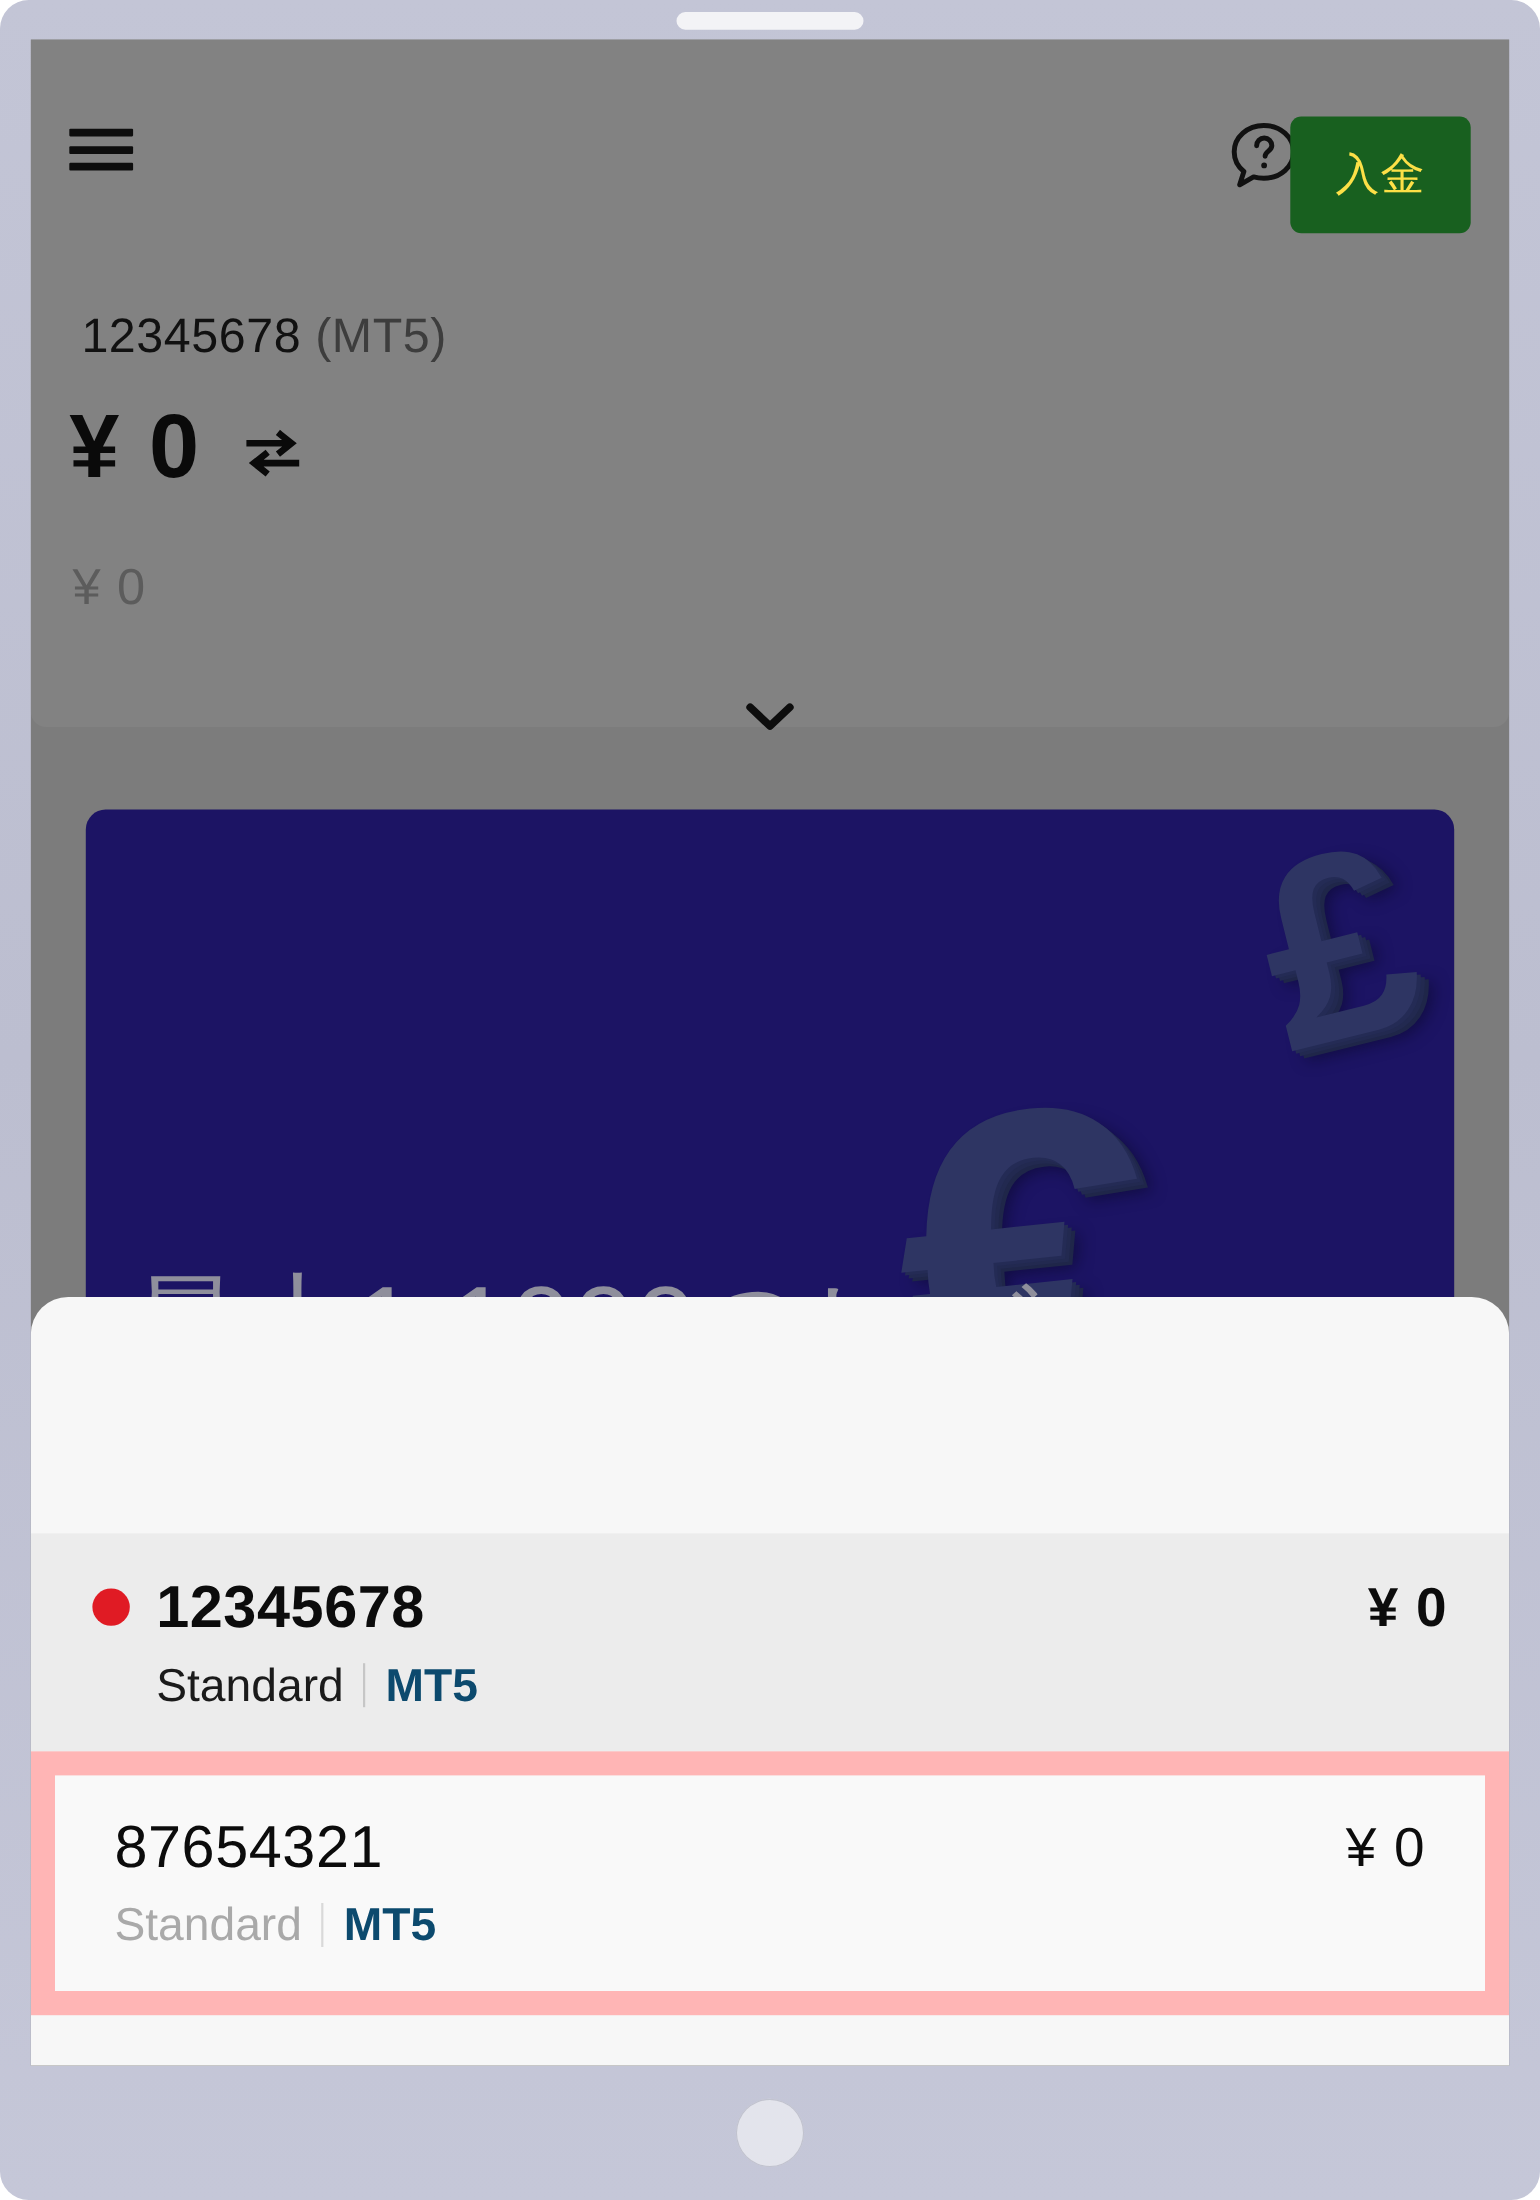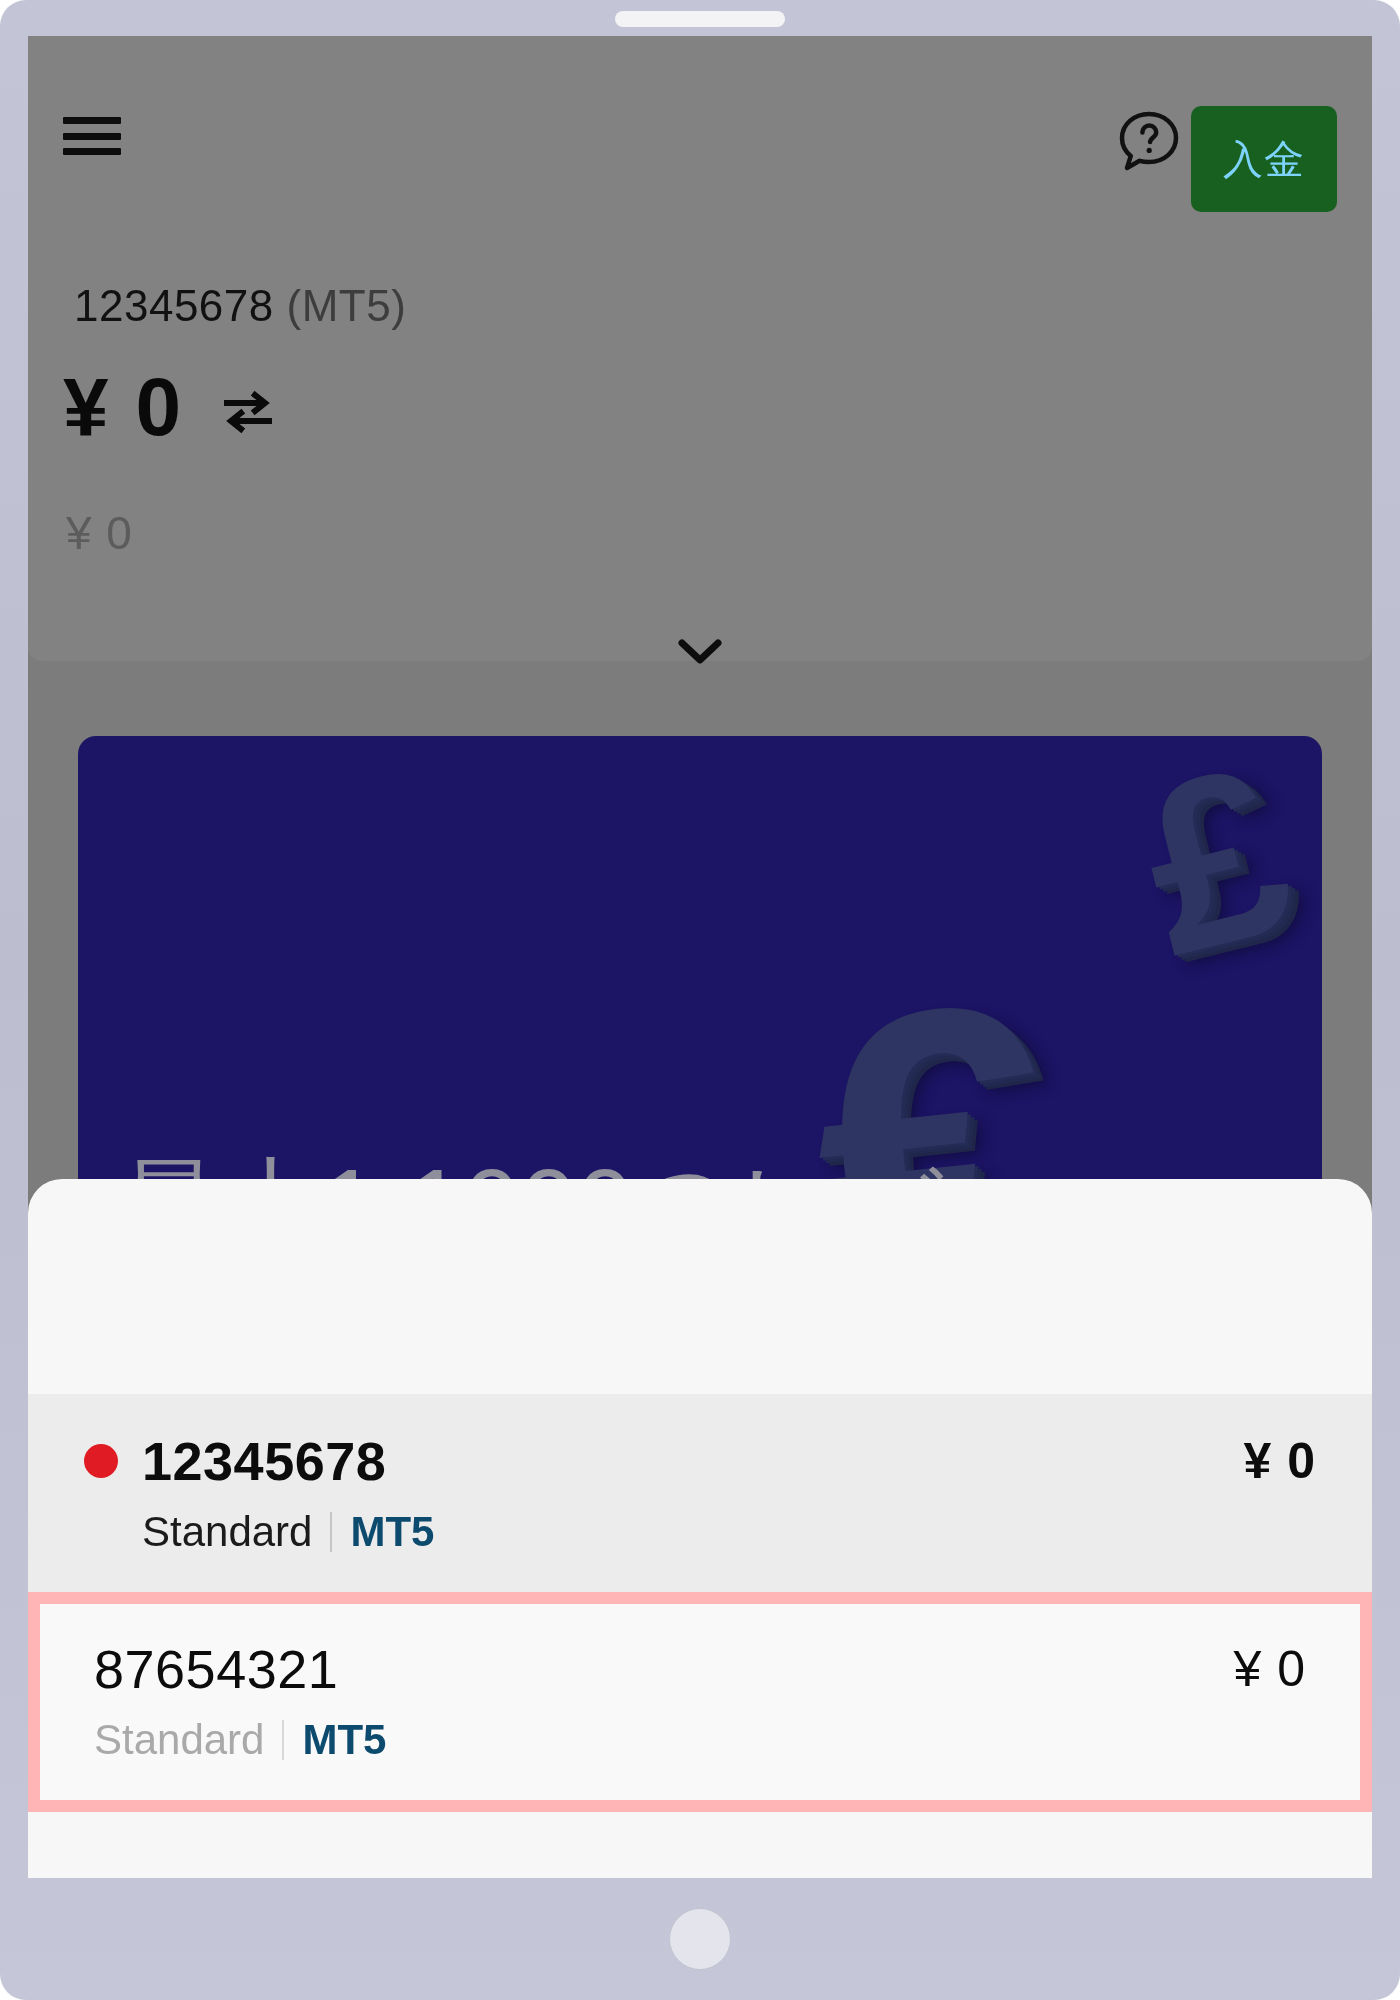--- a/index.html
+++ b/index.html
@@ -65,24 +65,24 @@
   .hamburger i { display: block; height: 7px; background: #0d0d0d; border-radius: 1px; }
 
   .help-icon {
     position: absolute; right: 190px; top: 22px;
     width: 66px; height: 66px;
   }
   .help-icon svg { width: 66px; height: 66px; display: block; }
 
   .deposit-btn {
     position: absolute; right: 35px; top: 20px;
-    width: 146px; height: 106px;
+    width: 164px; height: 106px;
     background: #18601f;
     border-radius: 10px;
-    color: #7dd3fc;
+    color: #fde047;
     font-size: 40px; line-height: 106px;
     text-align: center;
     letter-spacing: 1px;
     border: none;
     cursor: pointer;
   }
 
   .acct-line {
     position: absolute; left: 46px; top: 245px;
     font-size: 44px; color: #111; letter-spacing: .5px;
@@ -196,21 +196,21 @@
     display: flex; align-items: center; gap: 18px;
     font-size: 42px;
   }
   .sub-type { color: #1b1b1b; }
   .sub-div { width: 2px; height: 40px; background: #c6c6c6; }
   .sub-plat { color: #0c4a6e; font-weight: 700; }
 
   
   .row-highlight {
     background: #ffb5b5;
-    padding: 12px;
+    padding: 22px;
   }
   .row-card {
     background: #f9f9f9;
     padding: 34px 54px 36px 54px;
   }
   .row-card .acct-num { font-weight: 400; }
   .row-card .acct-bal { font-weight: 400; }
   .row-card .row-sub { margin-left: 0; }
   .row-card .sub-type { color: #a9a9a9; }
   .row-card .sub-div { background: #d9d9d9; }

